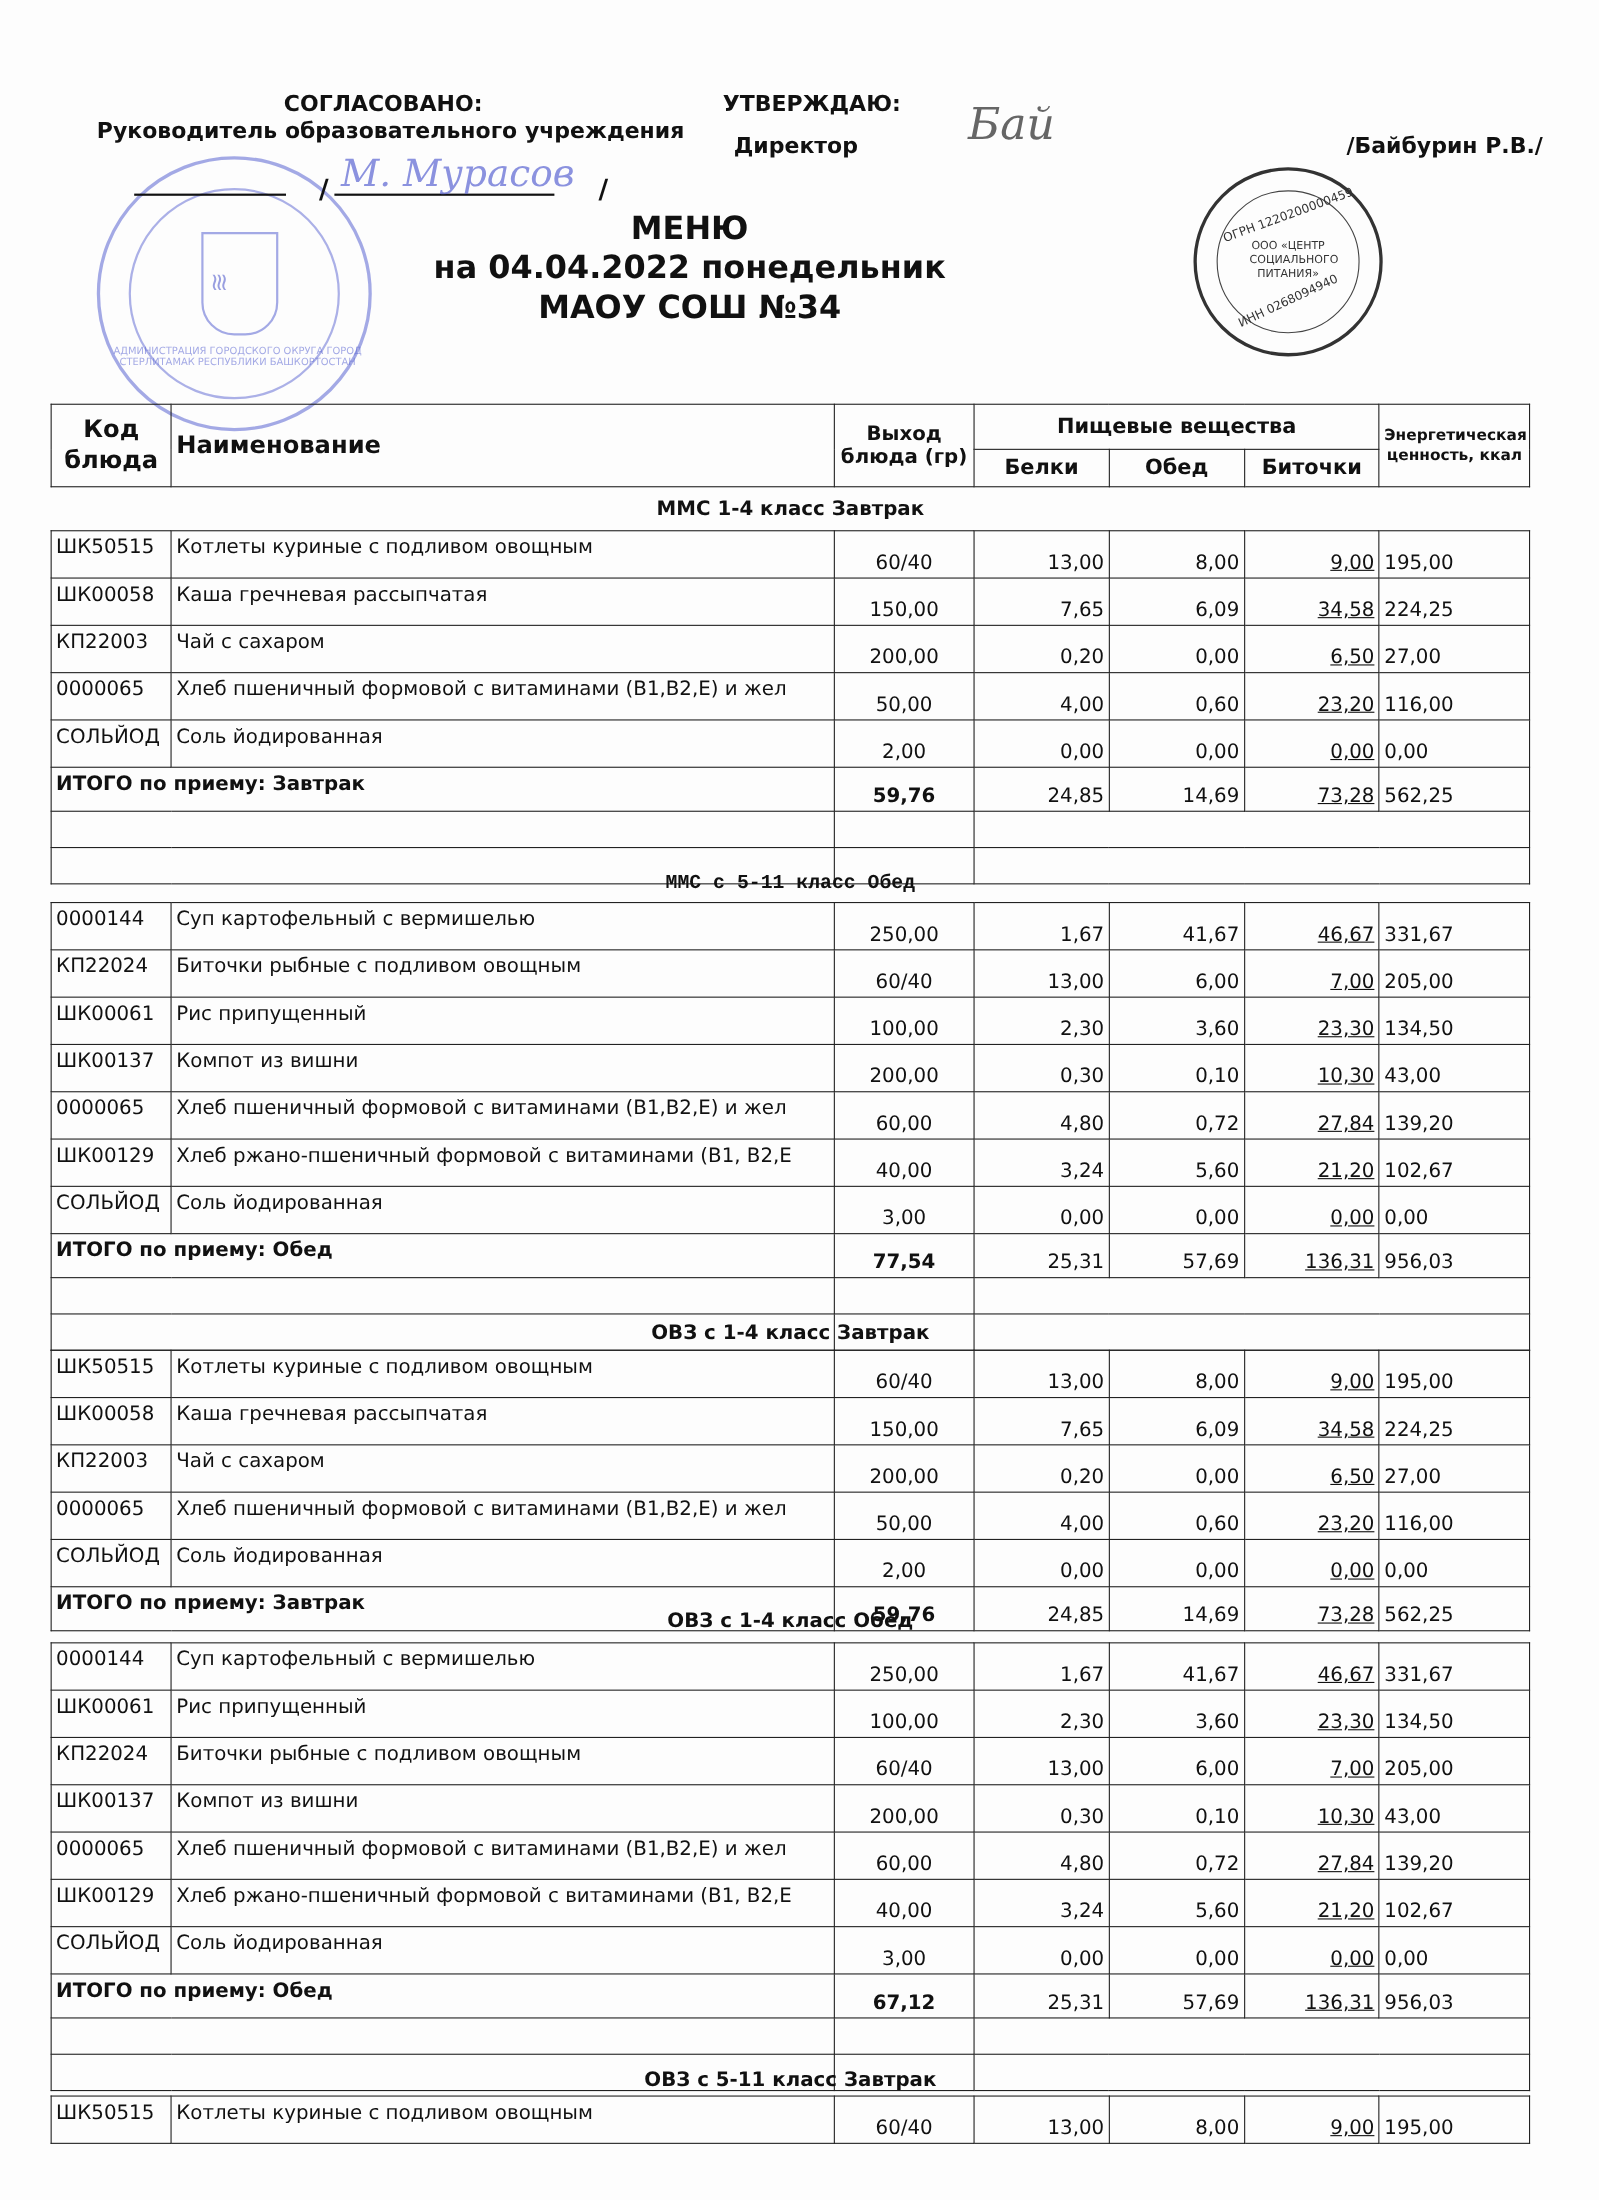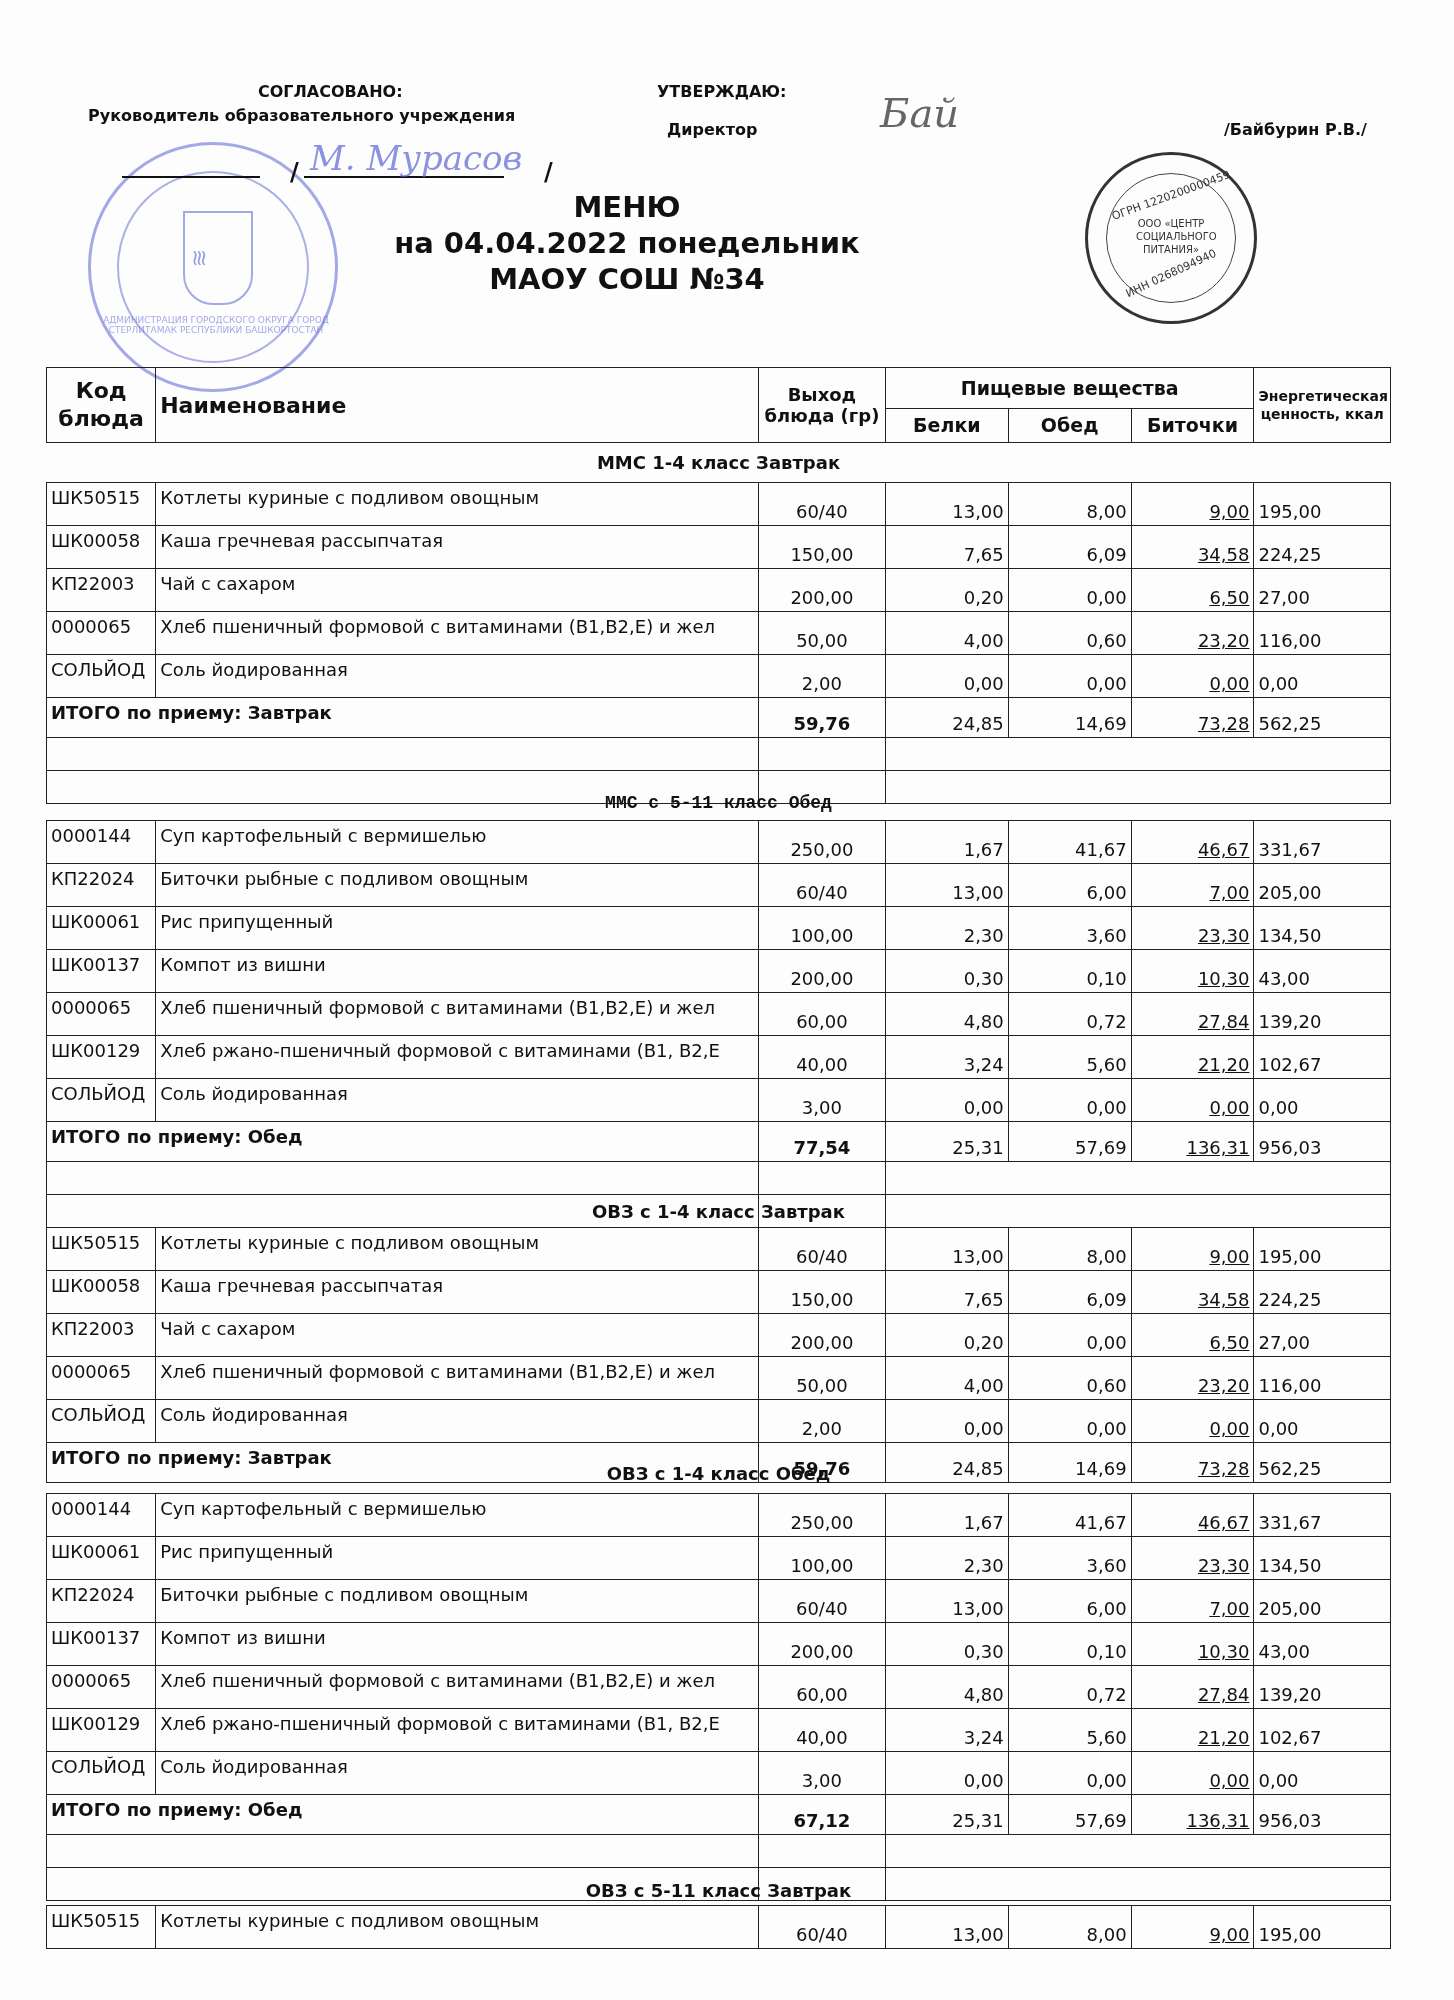--- a/index.html
+++ b/index.html
@@ -1,19 +1,19 @@
 <!DOCTYPE html>
 <html><head>
 <meta charset="utf-8">
 <style>
   html, body { margin:0; padding:0; background:#fdfdfd; }
   body { width:1454px; height:2000px; position:relative; overflow:hidden;
          font-family:"DejaVu Sans", sans-serif; color:#111; }
   .abs { position:absolute; }
-  .hdr-text { font-weight:bold; font-size:16px; white-space:nowrap; }
+  .hdr-text { font-weight:bold; font-size:20px; white-space:nowrap; }
   .title { position:absolute; left:0; width:1254px; text-align:center; font-weight:bold; font-size:29px; }
   .sig-line { position:absolute; height:0; border-top:2px solid #111; }
   .slash { position:absolute; font-size:24px; font-weight:bold; }
 
   
   .stamp-blue { position:absolute; left:88px; top:142px; width:250px; height:250px; border-radius:50%;
     border:3px solid rgba(90,100,210,0.55); box-sizing:border-box; }
   .stamp-blue::before { content:""; position:absolute; left:26px; top:26px; right:26px; bottom:26px; border-radius:50%;
     border:2px solid rgba(90,100,210,0.5); }
   .stamp-blue .shield { position:absolute; left:92px; top:66px; width:66px; height:90px;

